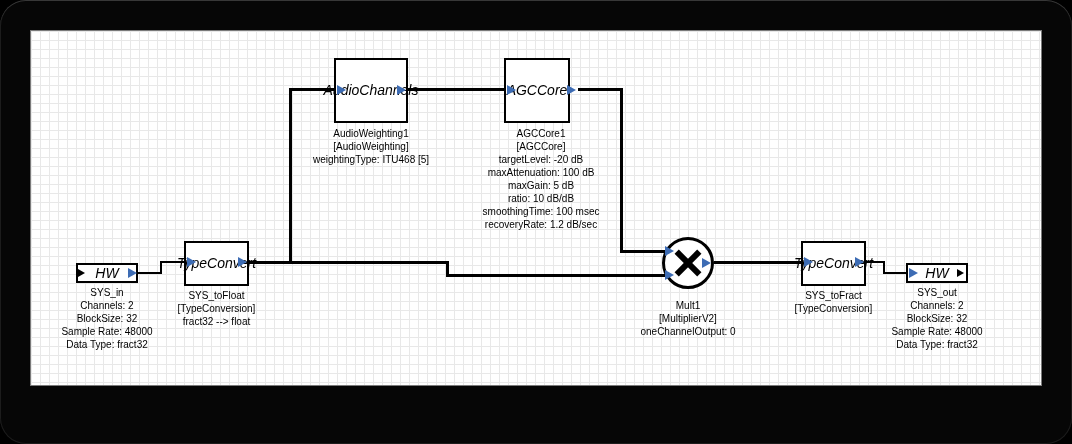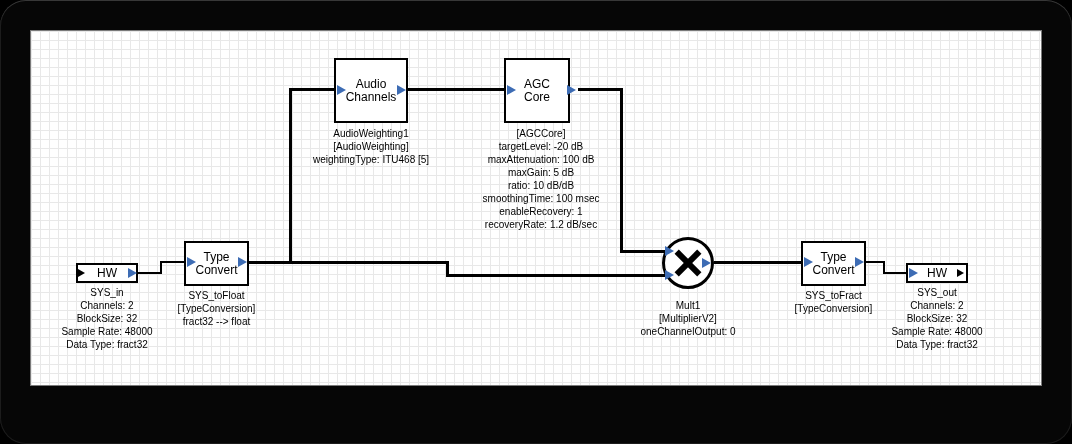--- a/index.html
+++ b/index.html
@@ -9,22 +9,22 @@
     background:#060606; border-radius:26px;
     box-shadow: inset 0 1px 0 rgba(255,255,255,.12), inset 0 0 0 1px #1c1c1c; }
   #canvas { position:absolute; left:30px; top:30px; width:1012px; height:356px;
     background:#ffffff;
     background-image:
       linear-gradient(to right, #e8e8e8 1px, transparent 1px),
       linear-gradient(to bottom, #e8e8e8 1px, transparent 1px);
     background-size:9px 9px;
     border:1px solid #7a7a7a; }
   .block { position:absolute; background:#fff; border:2px solid #000;
-    display:flex; flex-direction:column; align-items:center; justify-content:center;
-    font-size:12px; line-height:13px; color:#000; text-align:center; }
+    display:flex; align-items:center; justify-content:center;
+    font-size:14px; line-height:13px; color:#000; text-align:center;font-style:italic; }
   .circle { border-radius:50%; border-width:3px; }
   .xbar { position:absolute; left:50%; top:50%; width:32px; height:6px; background:#000; }
   .xbar.a { transform:translate(-50%,-50%) rotate(45deg); }
   .xbar.b { transform:translate(-50%,-50%) rotate(-45deg); }
   .labels { position:absolute; font-size:10px; line-height:13px; color:#000; text-align:center; }
   .labels div { white-space:nowrap; }
   .wire { position:absolute; background:#000; }
   .pin { position:absolute; width:0; height:0;
     border-top:5px solid transparent; border-bottom:5px solid transparent;
     border-left:9px solid #3d6cb4; }
@@ -94,27 +94,27 @@
       <div>weightingType: ITU468 [5]</div>
     </div>
 
     <div class="block" style="left:473px;top:27px;width:66px;height:65px">
       <span>AGC</span>
       <span>Core</span>
     </div>
     <div class="pin" style="left:476px;top:54px"></div>
     <div class="pin" style="left:536px;top:54px"></div>
     <div class="labels" style="left:405px;top:96px;width:210px">
+      <div>AGCCore1</div>
       <div>[AGCCore]</div>
       <div>targetLevel: -20 dB</div>
       <div>maxAttenuation: 100 dB</div>
       <div>maxGain: 5 dB</div>
       <div>ratio: 10 dB/dB</div>
       <div>smoothingTime: 100 msec</div>
-      <div>enableRecovery: 1</div>
       <div>recoveryRate: 1.2 dB/sec</div>
     </div>
 
     <div class="block circle" style="left:631px;top:206px;width:52px;height:52px">
       <span class="xbar a"></span>
       <span class="xbar b"></span>
     </div>
     <div class="pin" style="left:634px;top:215px"></div>
     <div class="pin" style="left:634px;top:239px"></div>
     <div class="pin" style="left:671px;top:227px"></div>

